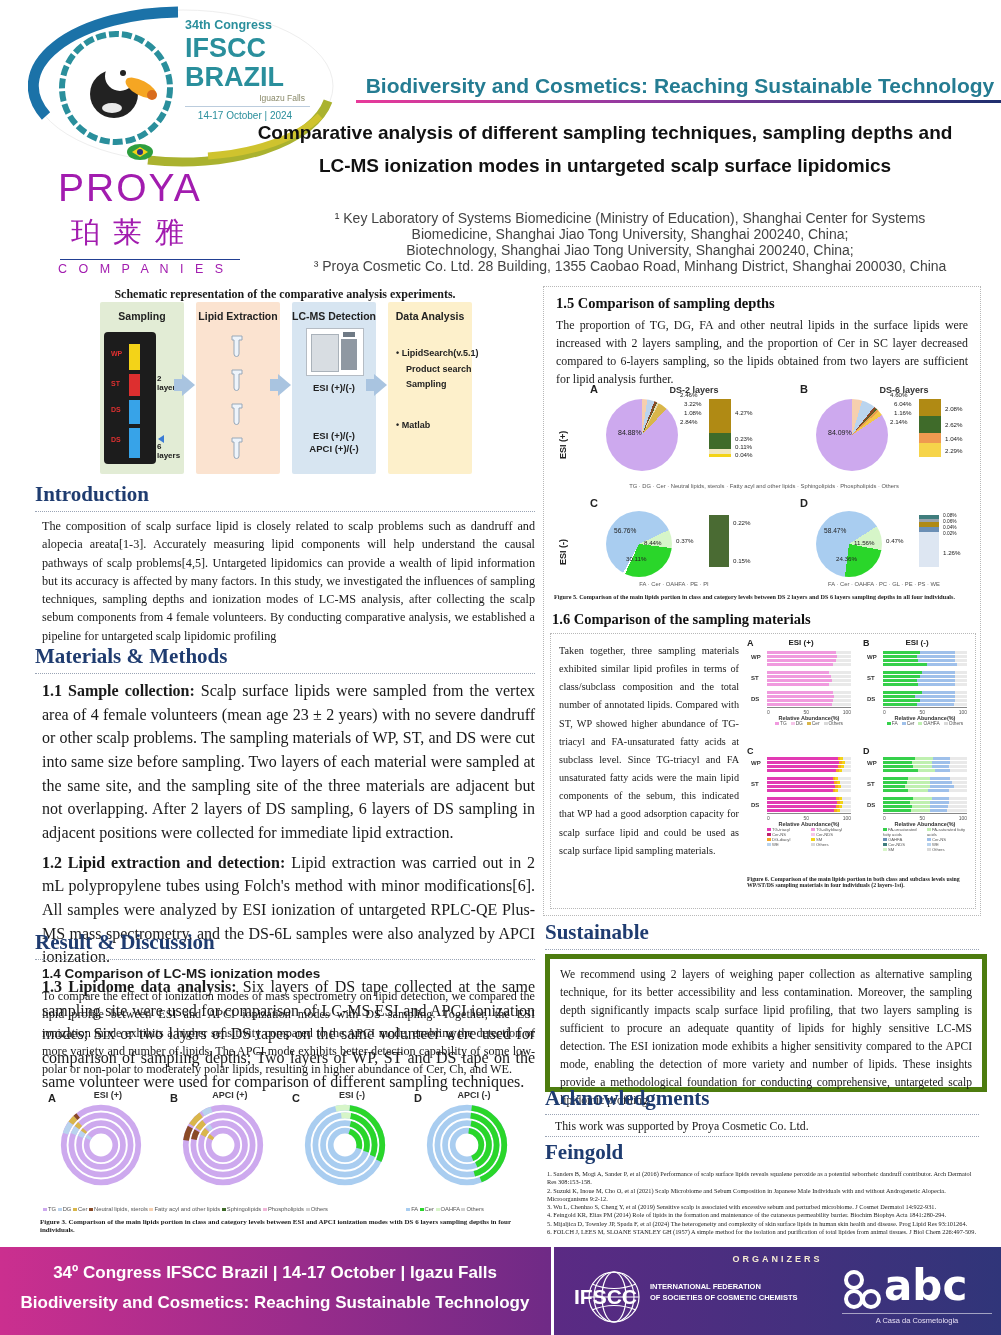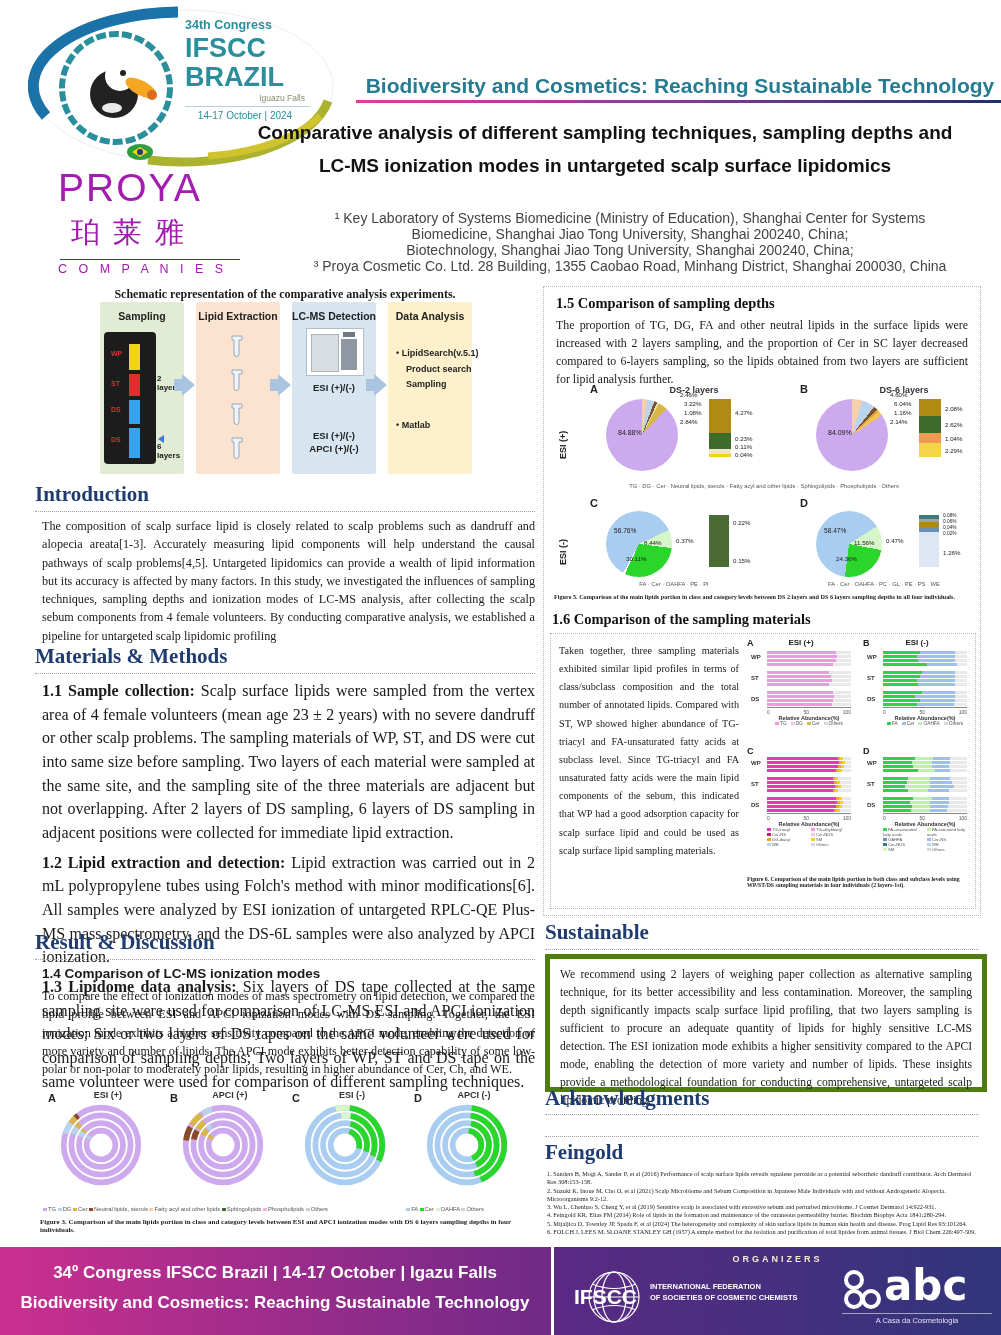--- a/index.html
+++ b/index.html
@@ -661,20 +661,21 @@
   </div>
 
   <div class="abs sec" style="left:545px;top:920px">Sustainable</div>
   <div class="abs rule" style="left:545px;top:949px;width:434px"></div>
   <div class="abs cbox" style="left:545px;top:954px;width:432px;height:128px">
     <div class="just" style="margin:7px 10px;font-size:11.6px;line-height:1.55">We recommend using 2 layers of weighing paper collection as alternative sampling technique, for its better accessibility and less contamination. Moreover, the sampling depth significantly impacts scalp surface lipid profiling, that two layers sampling is sufficient to procure an adequate quantity of lipids for highly sensitive LC-MS detection. The ESI ionization mode exhibits a higher sensitivity compared to the APCI mode, enabling the detection of more variety and number of lipids. These insights provide a methodological foundation for conducting comprehensive, untargeted scalp lipidomic profiling.</div>
   </div>
 
   <div class="abs sec" style="left:545px;top:1086px">Acknowledgments</div>
   <div class="abs rule" style="left:545px;top:1114px;width:434px"></div>
+  <div class="abs" style="left:555px;top:1119px;width:420px;font-size:11.8px">This work was supported by Proya Cosmetic Co. Ltd.</div>
   <div class="abs rule" style="left:545px;top:1136px;width:434px"></div>
 
   <div class="abs sec" style="left:545px;top:1140px">Feingold</div>
   <div class="abs refs" style="left:547px;top:1170px;width:432px">
     <div>1. Sanders B, Mogi A, Sander P, et al (2016) Performance of scalp surface lipids reveals squalene peroxide as a potential seborrheic dandruff contributor. Arch Dermatol Res 308:153-158.</div>
     <div>2. Suzuki K, Inoue M, Cho O, et al (2021) Scalp Microbiome and Sebum Composition in Japanese Male Individuals with and without Androgenetic Alopecia. Microorganisms 9:2-12.</div>
     <div>3. Wu L, Chenhao S, Cheng Y, et al (2019) Sensitive scalp is associated with excessive sebum and perturbed microbiome. J Cosmet Dermatol 14:922-931.</div>
     <div>4. Feingold KR, Elias PM (2014) Role of lipids in the formation and maintenance of the cutaneous permeability barrier. Biochim Biophys Acta 1841:280-294.</div>
     <div>5. Mijaljica D, Townley JP, Spada F, et al (2024) The heterogeneity and complexity of skin surface lipids in human skin health and disease. Prog Lipid Res 93:101264.</div>
     <div>6. FOLCH J, LEES M, SLOANE STANLEY GH (1957) A simple method for the isolation and purification of total lipides from animal tissues. J Biol Chem 226:497-509.</div>

